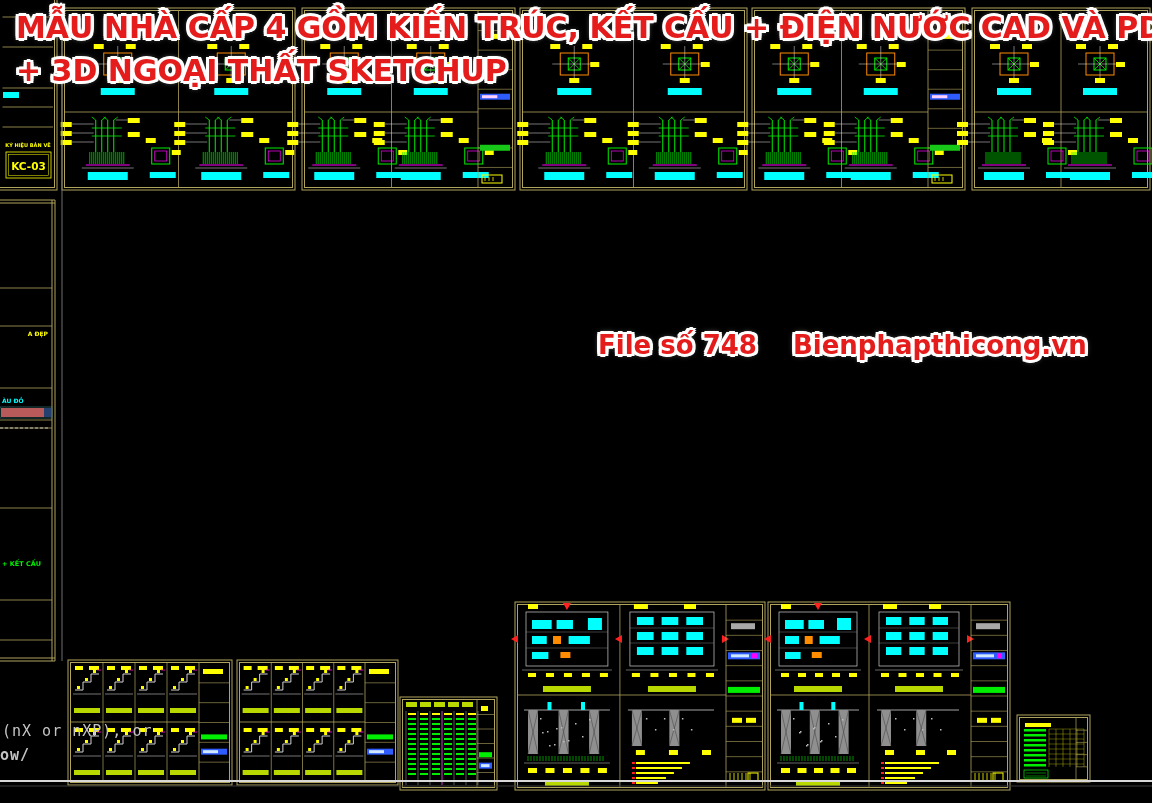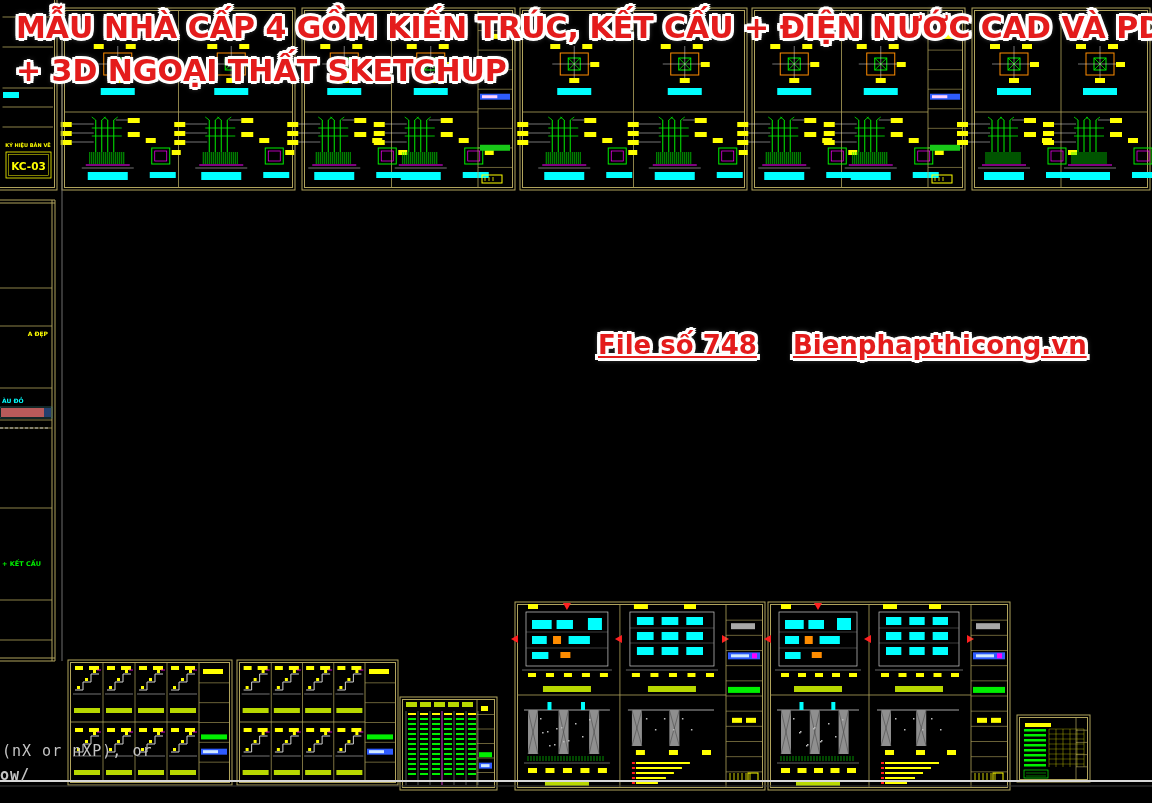--- a/index.html
+++ b/index.html
@@ -1,28 +1,28 @@
 <!DOCTYPE html>
 <html><head>
 <meta charset="utf-8">
 <style>
   html,body{margin:0;padding:0;background:#000;}
   .stage{position:relative;width:1152px;height:803px;background:#000;overflow:hidden;
          font-family:"DejaVu Sans",sans-serif;}
   svg.cad{position:absolute;left:0;top:0;z-index:1;}
   .cmd{position:absolute;z-index:2;font-family:"DejaVu Sans Mono",monospace;
-       font-size:15px;color:#c4c4c4;letter-spacing:1px;white-space:pre;margin-top:20px;}
+       font-size:15px;color:#c4c4c4;letter-spacing:1px;white-space:pre;}
   .ov{position:absolute;z-index:3;font-family:"DejaVu Sans",sans-serif;font-weight:bold;
       color:#e41c1c;white-space:nowrap;
       text-shadow:-3px 0 0 #fff,3px 0 0 #fff,0 -3px 0 #fff,0 3px 0 #fff,
         -2px -2px 0 #fff,2px -2px 0 #fff,-2px 2px 0 #fff,2px 2px 0 #fff,
         -3px -2px 0 #fff,3px 2px 0 #fff,-3px 2px 0 #fff,3px -2px 0 #fff,
         0 0 6px #d8d8d8;}
   .ov.title{left:16px;top:6px;font-size:30px;line-height:43px;}
-  .ov.file{left:598px;top:330px;font-size:26px;text-decoration:underline;}
+  .ov.file{left:598px;top:330px;font-size:26px;}
   .ov.file .gap{margin-left:36px;}
   .ov.zalo{left:26px;top:736px;font-size:41px;
       text-shadow:-4px 0 0 #fff,4px 0 0 #fff,0 -4px 0 #fff,0 4px 0 #fff,
         -3px -3px 0 #fff,3px -3px 0 #fff,-3px 3px 0 #fff,3px 3px 0 #fff,
         -4px -2px 0 #fff,4px 2px 0 #fff,-4px 2px 0 #fff,4px -2px 0 #fff,
         0 0 7px #d8d8d8;}
 </style>
 </head>
 <body>
 

